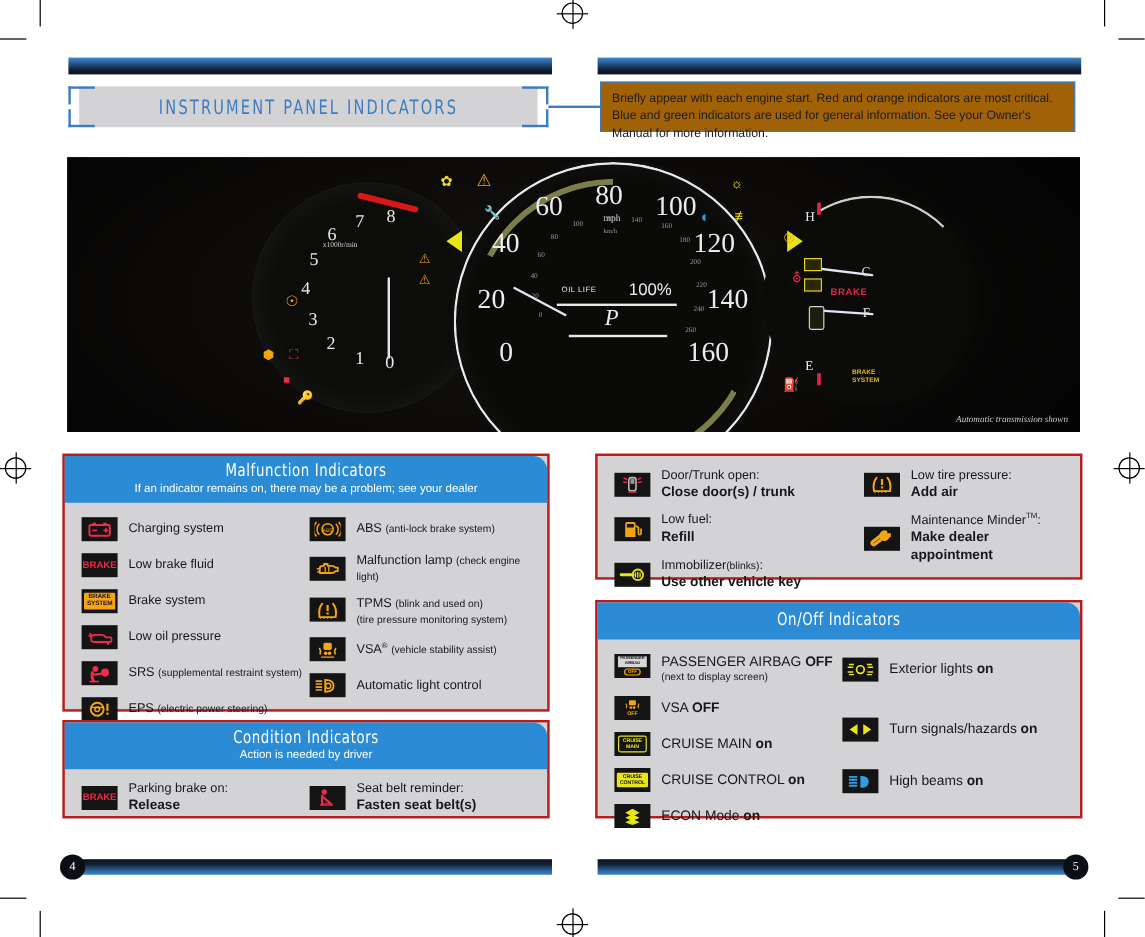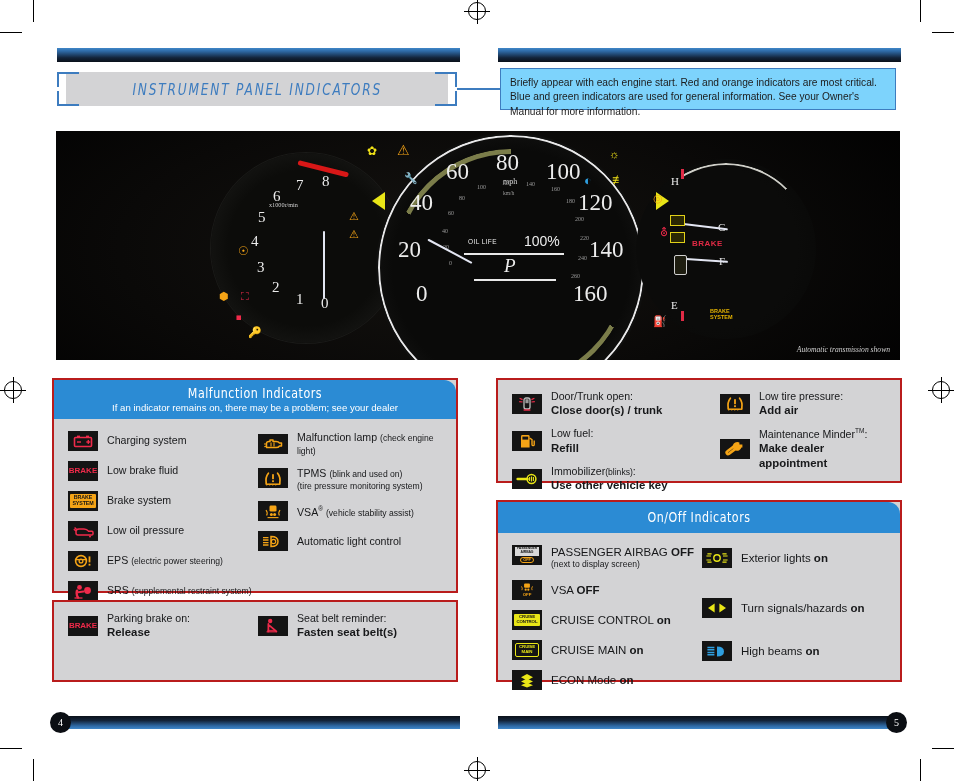--- a/index.html
+++ b/index.html
@@ -17,36 +17,36 @@
        border:1px solid #000;box-sizing:border-box;}
   .reg:before,.reg:after{content:"";position:absolute;background:#000;}
   .reg:before{left:50%;top:-5px;width:1px;height:26px;margin-left:-0.5px;}
   .reg:after{top:50%;left:-5px;height:1px;width:26px;margin-top:-0.5px;}
 
   
   .topbar{position:absolute;height:14px;
      background:linear-gradient(180deg,#3f86c8 0%,#2f6ba8 22%,#13243a 70%,#0a1019 100%);}
 
   
-  .title-wrap{position:absolute;left:57px;top:72px;width:400px;height:34px;font-style:italic;}
+  .title-wrap{position:absolute;left:57px;top:72px;width:400px;height:34px;}
   .title-plate{position:absolute;left:9px;top:0;right:9px;bottom:0;background:#d3d3d5;
      display:flex;align-items:center;justify-content:center;}
   .title-text{color:#3d7cbf;font-size:16.5px;letter-spacing:2.2px;
      font-family:"DejaVu Sans Condensed","Liberation Sans Narrow","Liberation Sans",sans-serif;
      transform:scaleX(0.82);transform-origin:center;font-weight:400;white-space:nowrap;}
   .brk{position:absolute;border:2px solid #3d7cbf;width:20px;height:13px;}
   .brk.tl{left:0;top:0;border-right:none;border-bottom:none;}
   .brk.bl{left:0;bottom:0;border-right:none;border-top:none;}
   .brk.tr{right:0;top:0;border-left:none;border-bottom:none;}
   .brk.br{right:0;bottom:0;border-left:none;border-top:none;}
   .connector{position:absolute;left:457px;top:88px;width:44px;height:2px;background:#3d7cbf;}
 
   
   .note{position:absolute;left:500px;top:68px;width:396px;height:42px;
-     background:#7dd3fc;border:1.5px solid #3d7cbf;box-sizing:border-box;
+     background:#a16207;border:1.5px solid #3d7cbf;box-sizing:border-box;
      padding:7px 9px;color:#1c1c1c;font-size:10.2px;line-height:1.42;
      font-family:"Liberation Sans",sans-serif;}
 
   
   .dash{position:absolute;left:56px;top:131px;width:844px;height:229px;
      background:#050505;overflow:hidden;}
   .dash-inner{position:absolute;inset:0;
      background:radial-gradient(ellipse 70% 110% at 46% 52%, #151310 0%, #0a0908 55%, #000 100%);}
   .cap{position:absolute;right:10px;bottom:6px;color:#cfcfcf;font-size:7.6px;
      font-style:italic;font-family:"Liberation Serif",serif;}
@@ -294,46 +294,59 @@
                 <path d="M3 6.5 Q3 4 6 4 L11 4 Q14 4 15.5 6.2 L19 6.2 Q20 6.2 20 7.4 L20 9 Q20 10 18.6 10 L5 10 Q3 10 3 8 Z" fill="none" stroke="#ef2a4a" stroke-width="1.5"></path>
                 <path d="M3 6 L0.8 4.2 M3.6 4.6 L1.6 2.6" stroke="#ef2a4a" stroke-width="1.4"></path>
                 <circle cx="17" cy="11.6" r="1" fill="#ef2a4a"></circle>
               </svg>
           </span>
           <span class="lbl">Low oil pressure</span>
         </div>
 
         <div class="row">
           <span class="ibox">
+            <svg width="20" height="15" viewBox="0 0 20 15">
+                <circle cx="6.5" cy="3.4" r="2.4" fill="#ef2a4a"></circle>
+                <path d="M4 6.6 Q3 11 5 13.6" stroke="#ef2a4a" stroke-width="2.4" fill="none" stroke-linecap="round"></path>
+                <path d="M5.2 8.2 L10.5 7.6" stroke="#ef2a4a" stroke-width="2" stroke-linecap="round"></path>
+                <circle cx="14.5" cy="6.5" r="3.4" fill="#ef2a4a"></circle>
+                <path d="M1.5 14 L9.5 14" stroke="#ef2a4a" stroke-width="1.3"></path>
+              </svg>
+          </span>
+          <span class="lbl"><span>SRS</span> <span class="sm">(supplemental restraint system)</span></span>
+        </div>
+
+        <div class="row">
+          <span class="ibox">
             <svg width="20" height="14" viewBox="0 0 20 14">
                 <circle cx="8" cy="7" r="5.4" fill="none" stroke="#f5a416" stroke-width="1.6"></circle>
                 <circle cx="8" cy="7" r="1.9" fill="none" stroke="#f5a416" stroke-width="1.3"></circle>
                 <path d="M3 5.6 L13 5.6" stroke="#f5a416" stroke-width="1.3"></path>
                 <rect x="15.6" y="2.4" width="1.8" height="6" fill="#f5a416"></rect>
                 <rect x="15.6" y="9.8" width="1.8" height="1.8" fill="#f5a416"></rect>
               </svg>
           </span>
           <span class="lbl"><span>EPS</span> <span class="sm">(electric power steering)</span></span>
         </div>
-
-        <div class="row">
-          <span class="ibox">
-            <svg width="20" height="15" viewBox="0 0 20 15">
-                <circle cx="6.5" cy="3.4" r="2.4" fill="#ef2a4a"></circle>
-                <path d="M4 6.6 Q3 11 5 13.6" stroke="#ef2a4a" stroke-width="2.4" fill="none" stroke-linecap="round"></path>
-                <path d="M5.2 8.2 L10.5 7.6" stroke="#ef2a4a" stroke-width="2" stroke-linecap="round"></path>
-                <circle cx="14.5" cy="6.5" r="3.4" fill="#ef2a4a"></circle>
-                <path d="M1.5 14 L9.5 14" stroke="#ef2a4a" stroke-width="1.3"></path>
-              </svg>
-          </span>
-          <span class="lbl"><span>SRS</span> <span class="sm">(supplemental restraint system)</span></span>
-        </div>
       </div>
 
       <div class="col" style="margin-left:4px;">
+        <div class="row">
+          <span class="ibox">
+            <svg width="22" height="14" viewBox="0 0 22 14">
+                <circle cx="11" cy="7" r="4.6" fill="none" stroke="#f5a416" stroke-width="1.3"></circle>
+                <text x="11" y="9" font-size="4.4" fill="#f5a416" text-anchor="middle" font-family="Liberation Sans, sans-serif">ABS</text>
+                <path d="M4.2 2.4 A6.2 6.2 0 0 0 4.2 11.6" stroke="#f5a416" stroke-width="1.2" fill="none"></path>
+                <path d="M1.8 1 A8.5 8.5 0 0 0 1.8 13" stroke="#f5a416" stroke-width="1.2" fill="none"></path>
+                <path d="M17.8 2.4 A6.2 6.2 0 0 1 17.8 11.6" stroke="#f5a416" stroke-width="1.2" fill="none"></path>
+                <path d="M20.2 1 A8.5 8.5 0 0 1 20.2 13" stroke="#f5a416" stroke-width="1.2" fill="none"></path>
+              </svg>
+          </span>
+          <span class="lbl"><span>ABS</span> <span class="sm">(anti-lock brake system)</span></span>
+        </div>
 
         <div class="row">
           <span class="ibox">
             <svg width="22" height="14" viewBox="0 0 22 14">
                 <path d="M4.5 10.5 L4.5 6.5 Q4.5 4.5 7 4.5 L8 4.5 L8 3 L11 3 L11 4.5 L14 4.5 Q16.5 4.5 17.5 6 L19.5 6 L19.5 9 L17.5 9 Q16.5 10.5 14 10.5 Z" fill="none" stroke="#f5a416" stroke-width="1.5" stroke-linejoin="round"></path>
                 <path d="M4.5 7 L2 7 M4.5 9 L2.3 9.8" stroke="#f5a416" stroke-width="1.2"></path>
                 <path d="M9 5.5 L9 9.5 M12 5.5 L12 9.5" stroke="#f5a416" stroke-width="1.1"></path>
               </svg>
           </span>
           <span class="lbl"><span>Malfunction lamp</span> <span class="sm">(check engine light)</span></span>
@@ -376,20 +389,24 @@
                 <path d="M1 2.6 L6.5 2.6 M1 5 L6.5 5 M1 7.6 L6.5 7.6 M1 10 L6.5 10" stroke="#f5a416" stroke-width="1.3"></path>
               </svg>
           </span>
           <span class="lbl">Automatic light control</span>
         </div>
       </div>
     </div>
   </div>
 
   <div class="panel" style="left:52px;top:600px;width:406px;height:82px;">
+    <div class="pan-head">
+      <div class="pan-title">Condition Indicators</div>
+      <div class="pan-sub">Action is needed by driver</div>
+    </div>
     <div class="pan-body grid2" style="padding-top:10px;">
       <div class="col">
         <div class="row">
           <span class="ibox">
             <span class="txt-ico ib-red" style="font-size:8px;">BRAKE</span>
           </span>
           <span class="lbl">
             <span>Parking brake on:</span>
             <b class="l2 big">Release</b>
           </span>
@@ -513,29 +530,29 @@
                 <circle cx="7.4" cy="8" r="1.3" fill="#f5a416"></circle>
                 <circle cx="10.6" cy="8" r="1.3" fill="#f5a416"></circle>
                 <path d="M2.4 4 Q4 6.2 2.9 8.6 M15.6 4 Q14 6.2 15.1 8.6" stroke="#f5a416" stroke-width="1" fill="none"></path>
               </svg>
             <span class="txt-ico" style="font-size:4.4px;color:#f5a416;">OFF</span>
           </span>
           <span class="lbl" style="font-size:11.5px;"><span>VSA </span><b>OFF</b></span>
         </div>
         <div class="row">
           <span class="ibox">
+            <span class="txt-ico two" style="color:#e9e617;border:1px solid #e9e617;padding:1px 3px;border-radius:2px;line-height:1.05;font-size:4.4px;">CRUISE<br>MAIN</span>
+          </span>
+          <span class="lbl" style="font-size:11.5px;"><span>CRUISE MAIN </span><b>on</b></span>
+        </div>
+        <div class="row">
+          <span class="ibox">
             <span class="txt-ico two" style="background:#e9e617;color:#141414;padding:1px 2px;border-radius:1px;line-height:1.05;font-size:4.4px;">CRUISE<br>CONTROL</span>
           </span>
           <span class="lbl" style="font-size:11.5px;"><span>CRUISE CONTROL </span><b>on</b></span>
-        </div>
-        <div class="row">
-          <span class="ibox">
-            <span class="txt-ico two" style="color:#e9e617;border:1px solid #e9e617;padding:1px 3px;border-radius:2px;line-height:1.05;font-size:4.4px;">CRUISE<br>MAIN</span>
-          </span>
-          <span class="lbl" style="font-size:11.5px;"><span>CRUISE MAIN </span><b>on</b></span>
         </div>
         <div class="row">
           <span class="ibox">
             <svg width="18" height="15" viewBox="0 0 18 15">
                 <path d="M9 1 L15 4.2 L9 7.4 L3 4.2 Z" fill="#e9e617"></path>
                 <path d="M9 5.6 L15 8.4 L9 11.2 L3 8.4 Z" fill="#e9e617"></path>
                 <path d="M9 9.6 L15 12.2 L9 14.6 L3 12.2 Z" fill="#e9e617"></path>
               </svg>
           </span>
           <span class="lbl" style="font-size:11.5px;"><span>ECON Mode </span><b>on</b></span>

